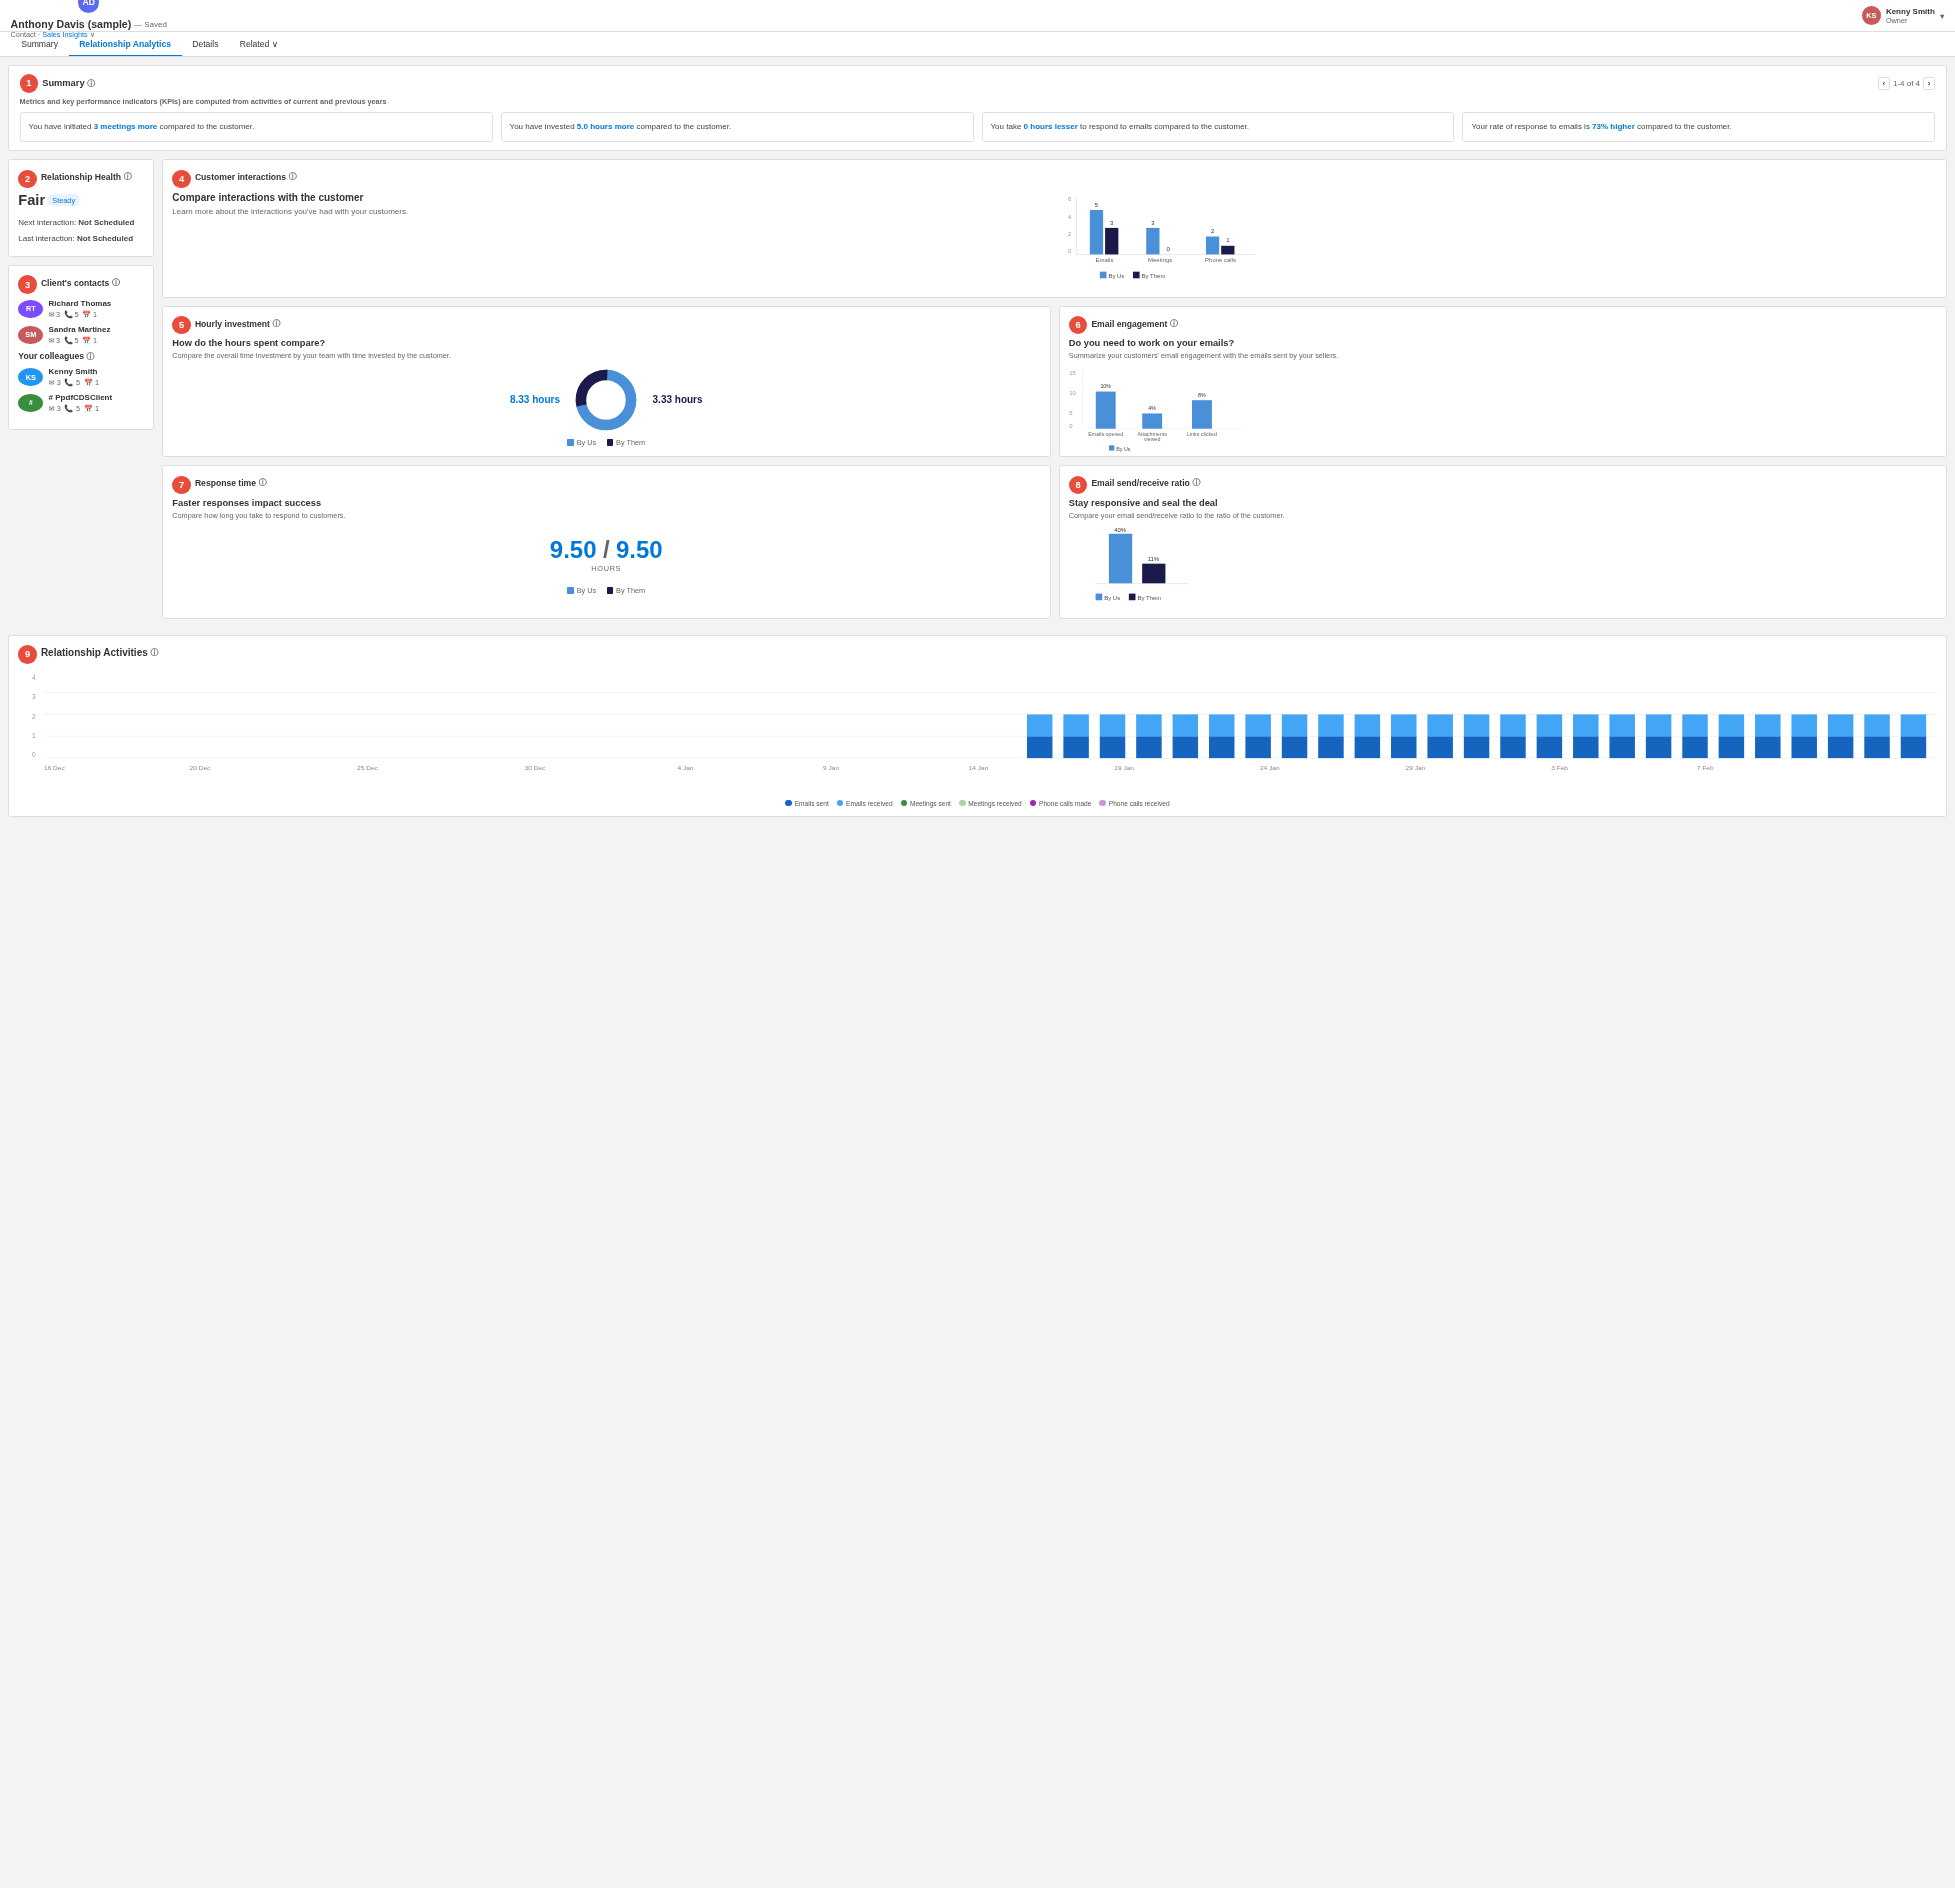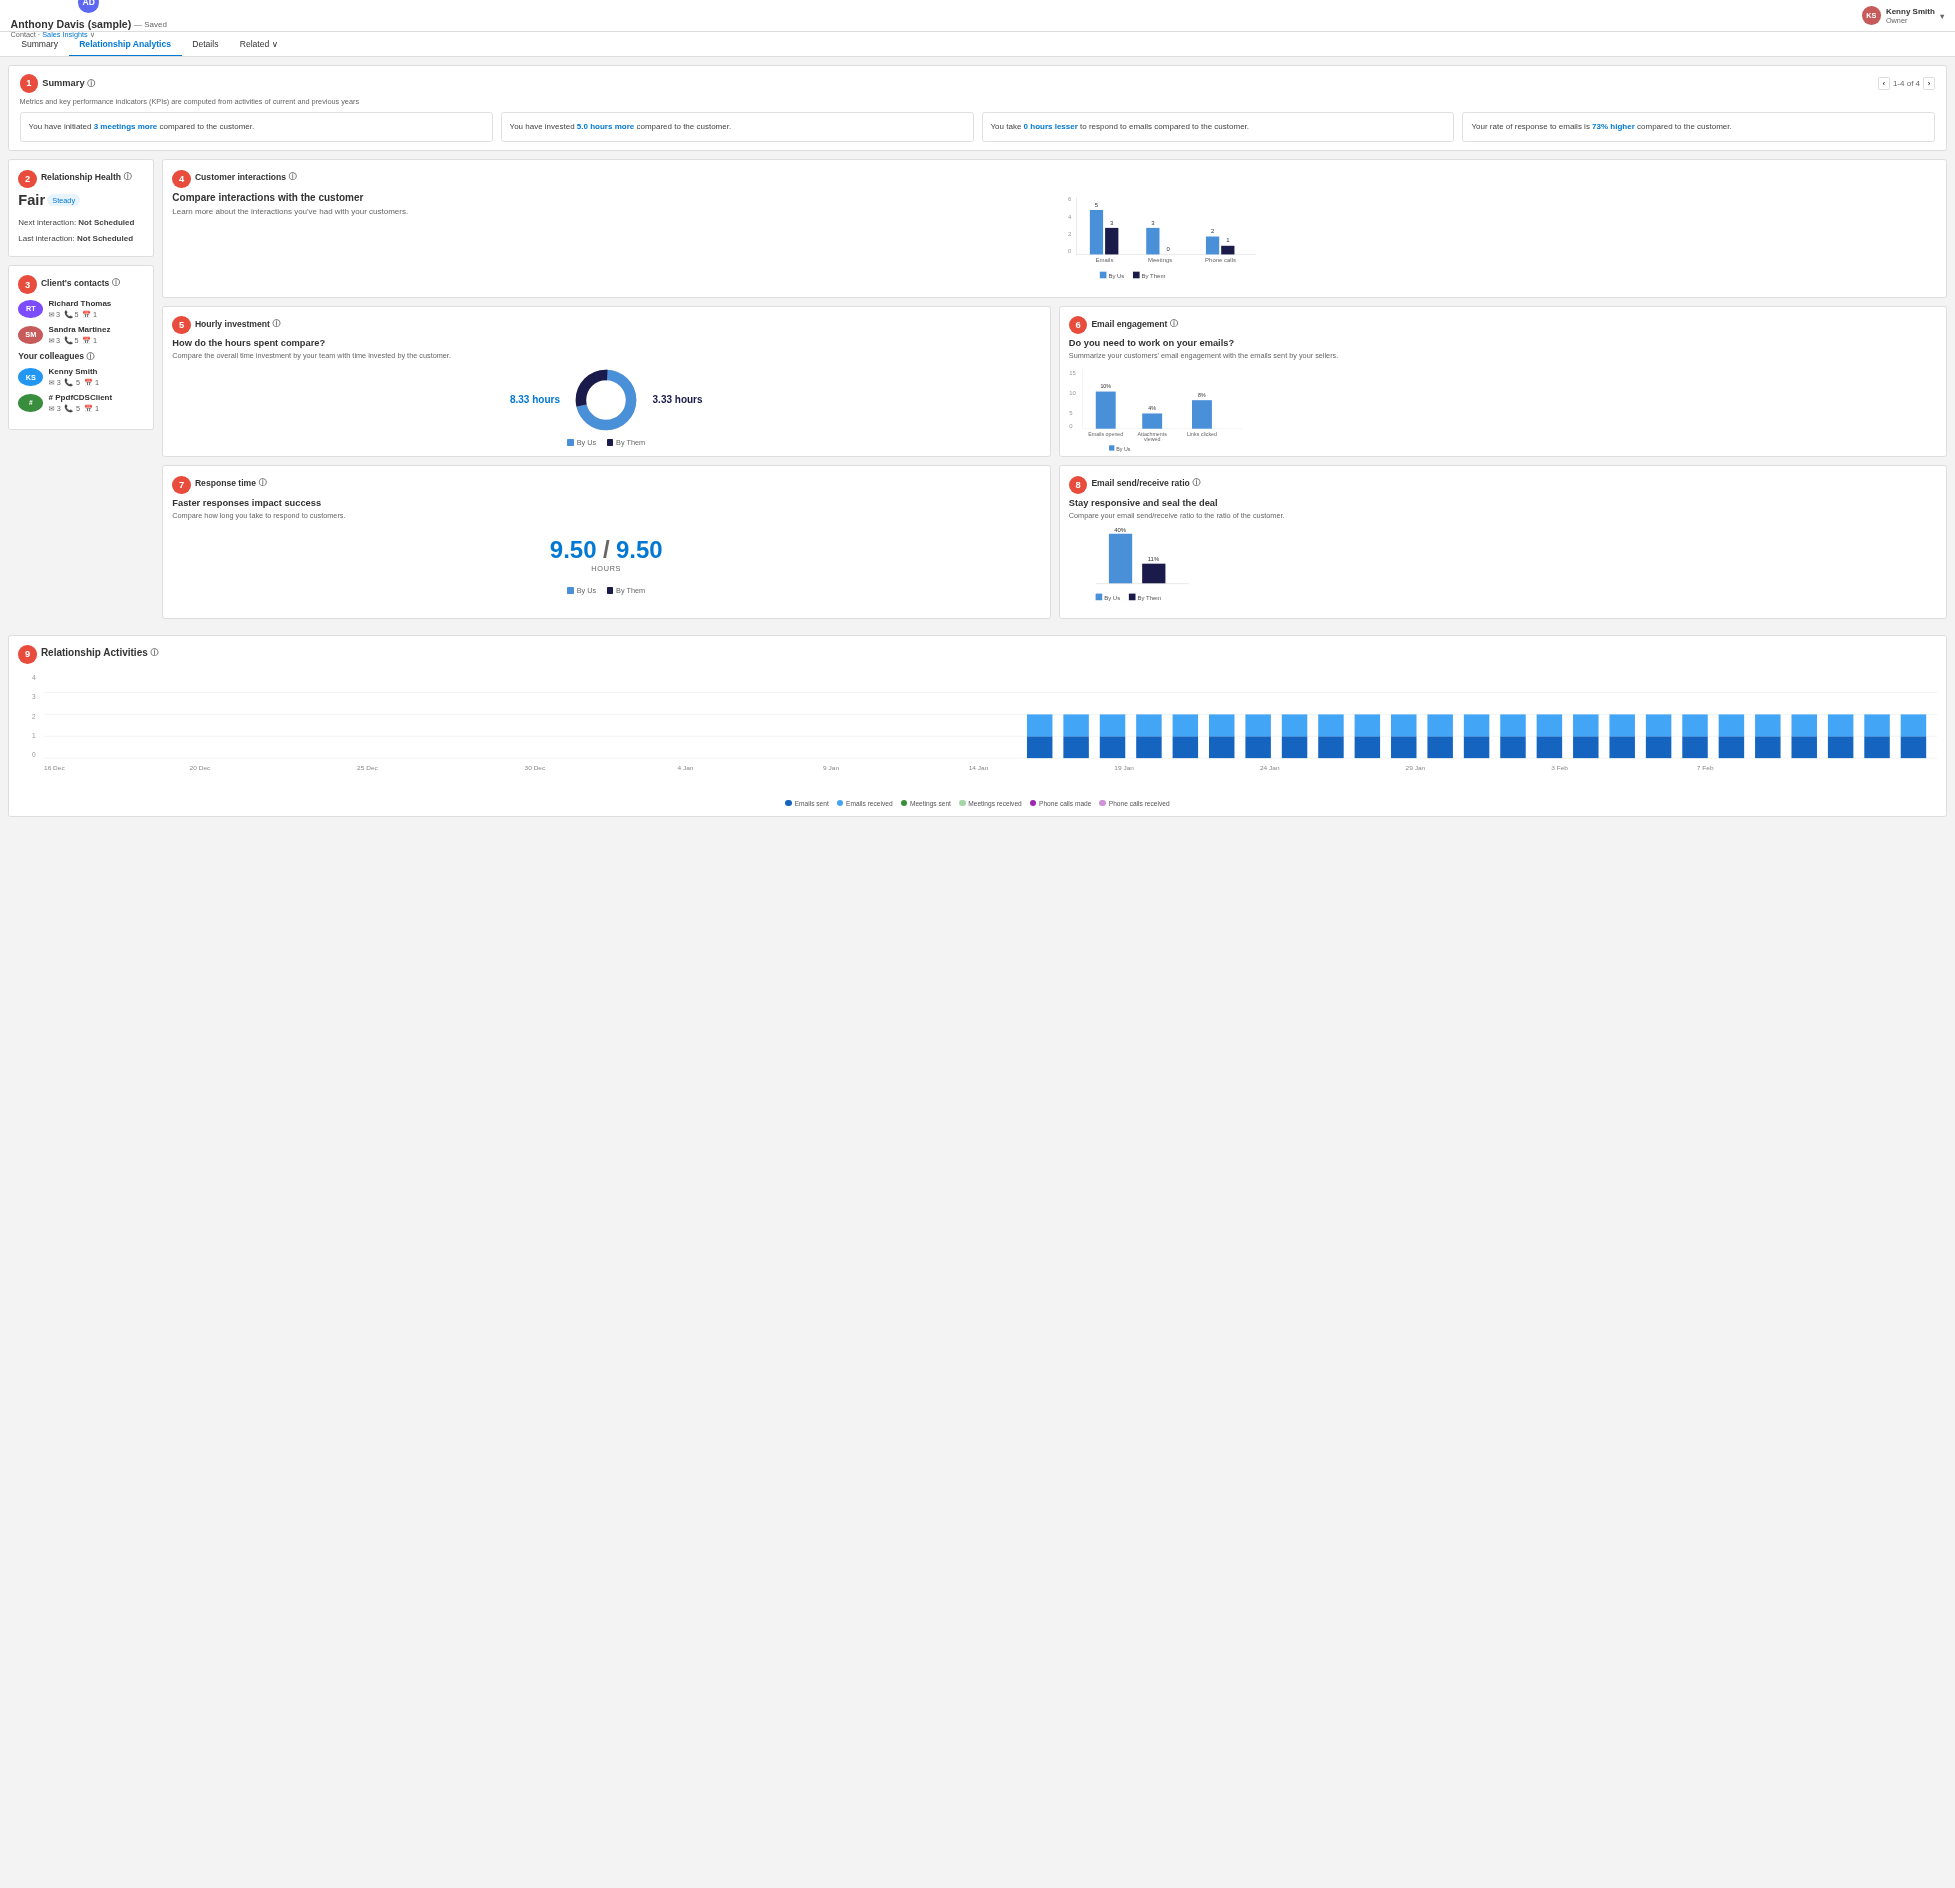--- a/index.html
+++ b/index.html
@@ -64,21 +64,21 @@
       padding: 8px 10.6px;
       margin-bottom: 8px;
     }
     .section-header {
       display: flex;
       align-items: center;
       justify-content: space-between;
       margin-bottom: 4px;
     }
     .section-title { font-size: 9.3px; font-weight: 600; display: flex; align-items: center; gap: 2.7px; }
-    .section-subtitle { font-size: 7.3px; color: #666; margin-bottom: 6.6px; }
+    .section-subtitle { font-size: 7.3px; color: #666; margin-bottom: 6.6px; font-weight: bold; }
     .summary-cards { display: flex; gap: 8px; }
     .summary-card {
       flex: 1;
       border: 0.7px solid #e0e0e0;
       border-radius: 2.7px;
       padding: 8px;
       font-size: 8px;
       color: #444;
       line-height: 1.5;
     }

